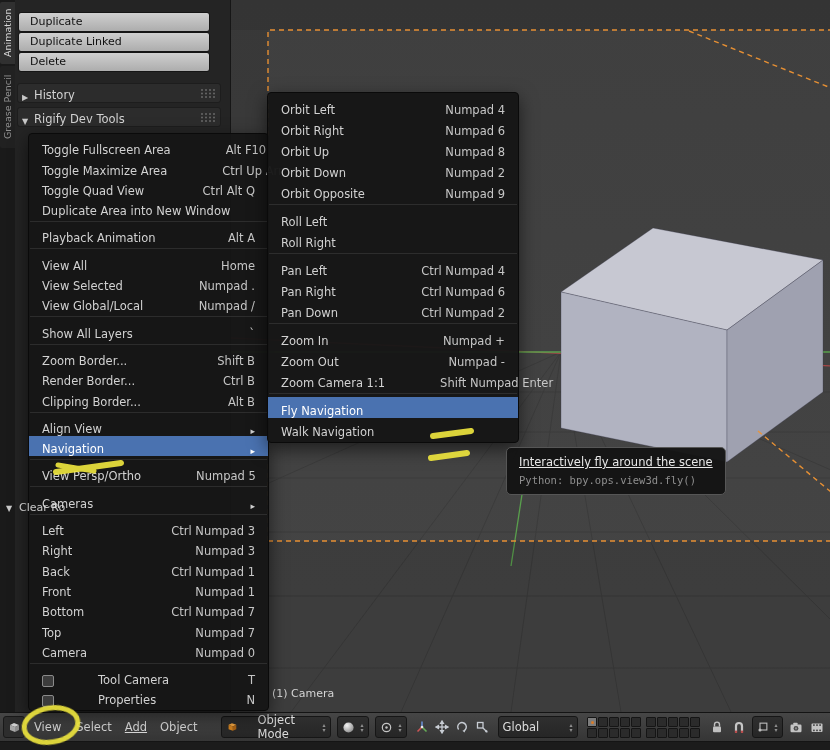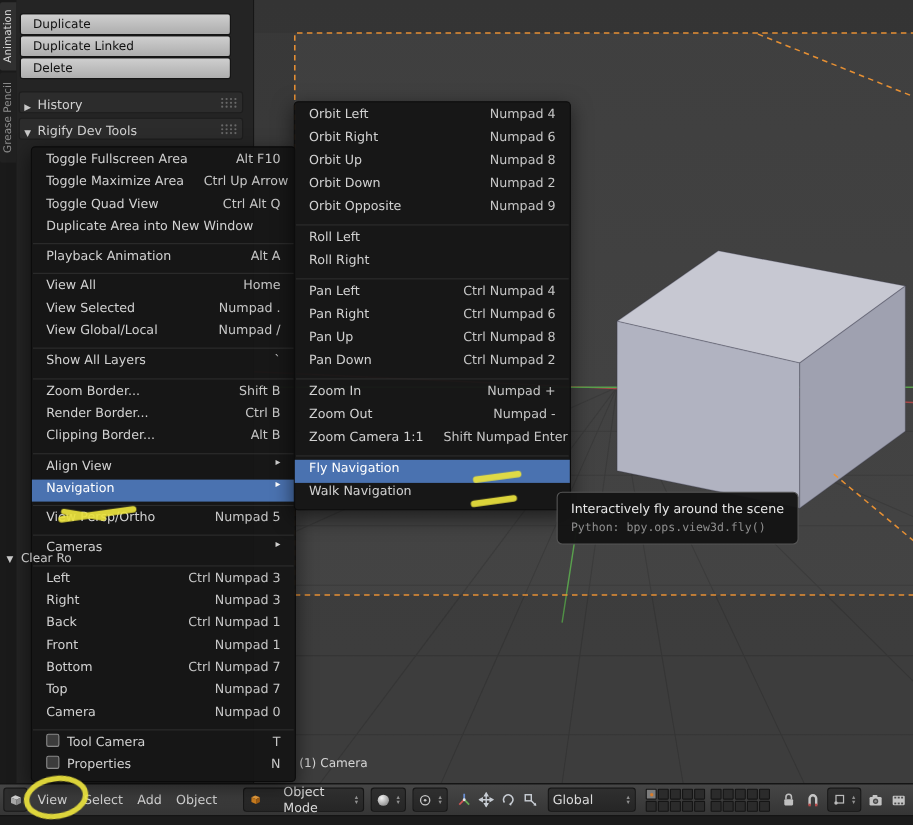--- a/index.html
+++ b/index.html
@@ -28,33 +28,33 @@
   .tri.right::before{content:"▶";}
   .tri.down::before{content:"▼";}
   .grip{margin-left:auto;opacity:.8;}
   .clear-ro{position:absolute;left:6px;top:501px;z-index:55;font-size:11px;color:rgba(228,228,228,.85);white-space:nowrap;}
   .clear-ro .tri{width:13px;}
   
   .menu{position:absolute;background:rgba(22,22,22,.96);border:1px solid #0a0a0a;border-radius:4px;
     box-shadow:0 6px 18px rgba(0,0,0,.55);z-index:50;padding:3px 0;}
   .menu1{left:28px;top:133px;width:239px;}
   .menu2{left:267px;top:92px;width:250px;}
-  .mi{height:20.3px;display:flex;align-items:flex-start;padding:0 13px;font-size:11.5px;color:#d2d2d2;white-space:nowrap;}
+  .mi{height:20.3px;display:flex;align-items:flex-end;padding:0 13px;font-size:11.5px;color:#d2d2d2;white-space:nowrap;gap:37px;}
   .menu2 .mi{height:21px;}
   .mi .lbl{flex:1;}
   .mi .sc{color:#c6c6c6;margin-left:18px;}
   .mi .arrow{font-size:9px;color:#cfcfcf;margin-left:10px;}
   .mi.hl{background:#4a72b0;color:#fff;}
   .mi.hl .sc,.mi.hl .arrow{color:#fff;}
   .mi .cb{width:10px;height:10px;border:1px solid #8a8a8a;background:#3c3c3c;border-radius:2px;margin-right:7px;flex:none;}
   .msep{height:1px;background:#3f3f3f;opacity:.55;margin:3px 1px;}
   
   .tooltip{position:absolute;left:506px;top:447px;z-index:70;background:rgba(20,20,20,.97);
     border:1px solid #565656;border-radius:5px;padding:7px 12px 8px;white-space:nowrap;}
-  .tt-title{font-size:11.5px;color:#e8e8e8;}
+  .tt-title{font-size:11.5px;color:#e8e8e8;text-decoration:underline;}
   .tt-py{font-size:10.5px;color:#8f8f8f;margin-top:5px;font-family:"DejaVu Sans Mono","Liberation Mono",monospace;}
   
   .header{position:absolute;left:0;top:712px;width:830px;height:28px;z-index:40;
     background:linear-gradient(#464646,#353535);border-top:1px solid #141414;border-bottom:1px solid #141414;
     display:flex;align-items:center;font-size:11.5px;color:#d9d9d9;}
   .below{position:absolute;left:0;top:741px;width:830px;height:9px;background:#1b1b1b;z-index:5;}
   .hmenu{cursor:default;}
   .ibtn{width:20px;height:20px;display:flex;align-items:center;justify-content:center;border-radius:3px;flex:none;}
   .dd{height:20px;background:linear-gradient(#2f2f2f,#262626);border:1px solid #161616;border-radius:3px;
     display:flex;align-items:center;padding:0 4px;gap:4px;color:#dcdcdc;flex:none;}
@@ -331,24 +331,20 @@
         <div class="msep"></div>
         <div class="mi">
           <span class="lbl">Pan Left</span>
           <span class="sc">Ctrl Numpad 4</span>
         </div>
         <div class="mi">
           <span class="lbl">Pan Right</span>
           <span class="sc">Ctrl Numpad 6</span>
         </div>
         <div class="mi">
-          <span class="lbl">Pan Up</span>
-          <span class="sc">Ctrl Numpad 8</span>
-        </div>
-        <div class="mi">
           <span class="lbl">Pan Down</span>
           <span class="sc">Ctrl Numpad 2</span>
         </div>
         <div class="msep"></div>
         <div class="mi">
           <span class="lbl">Zoom In</span>
           <span class="sc">Numpad +</span>
         </div>
         <div class="mi">
           <span class="lbl">Zoom Out</span>
@@ -376,21 +372,21 @@
   <div class="header">
     <div class="ibtn" style="margin-left:3px;background:#2d2d2d;border:1px solid #191919;">
       <svg width="14" height="13" viewBox="0 0 14 13">
         <polygon points="3,4 7,2 12,4 8,6" fill="#cfcfcf"></polygon>
         <polygon points="3,4 8,6 8,11 3,9" fill="#a8a8a8"></polygon>
         <polygon points="8,6 12,4 12,9 8,11" fill="#8e8e8e"></polygon>
       </svg>
     </div>
     <span class="hmenu" style="margin-left:9px;">View</span>
     <span class="hmenu" style="margin-left:15px;">Select</span>
-    <span class="hmenu" style="margin-left:13px;">Add</span>
+    <span class="hmenu" style="margin-left:13px;text-decoration:underline;">Add</span>
     <span class="hmenu" style="margin-left:13px;">Object</span>
 
     <div class="dd" style="margin-left:23px;width:100px;">
       <svg width="12" height="12" viewBox="0 0 14 13">
         <polygon points="3,4 7,2 12,4 8,6" fill="#f2a541"></polygon>
         <polygon points="3,4 8,6 8,11 3,9" fill="#d2821f"></polygon>
         <polygon points="8,6 12,4 12,9 8,11" fill="#a96315"></polygon>
       </svg>
       <span style="flex:1;margin-left:16px;">Object Mode</span>
       <span class="dar"></span>

